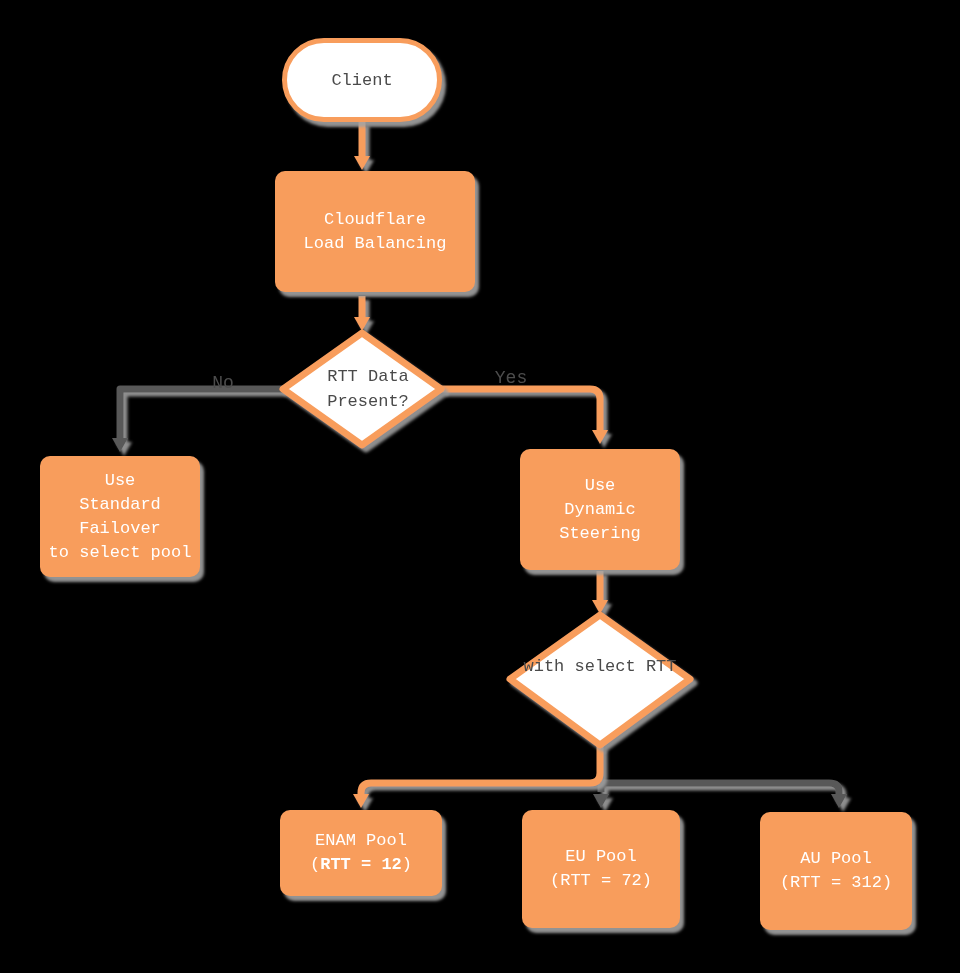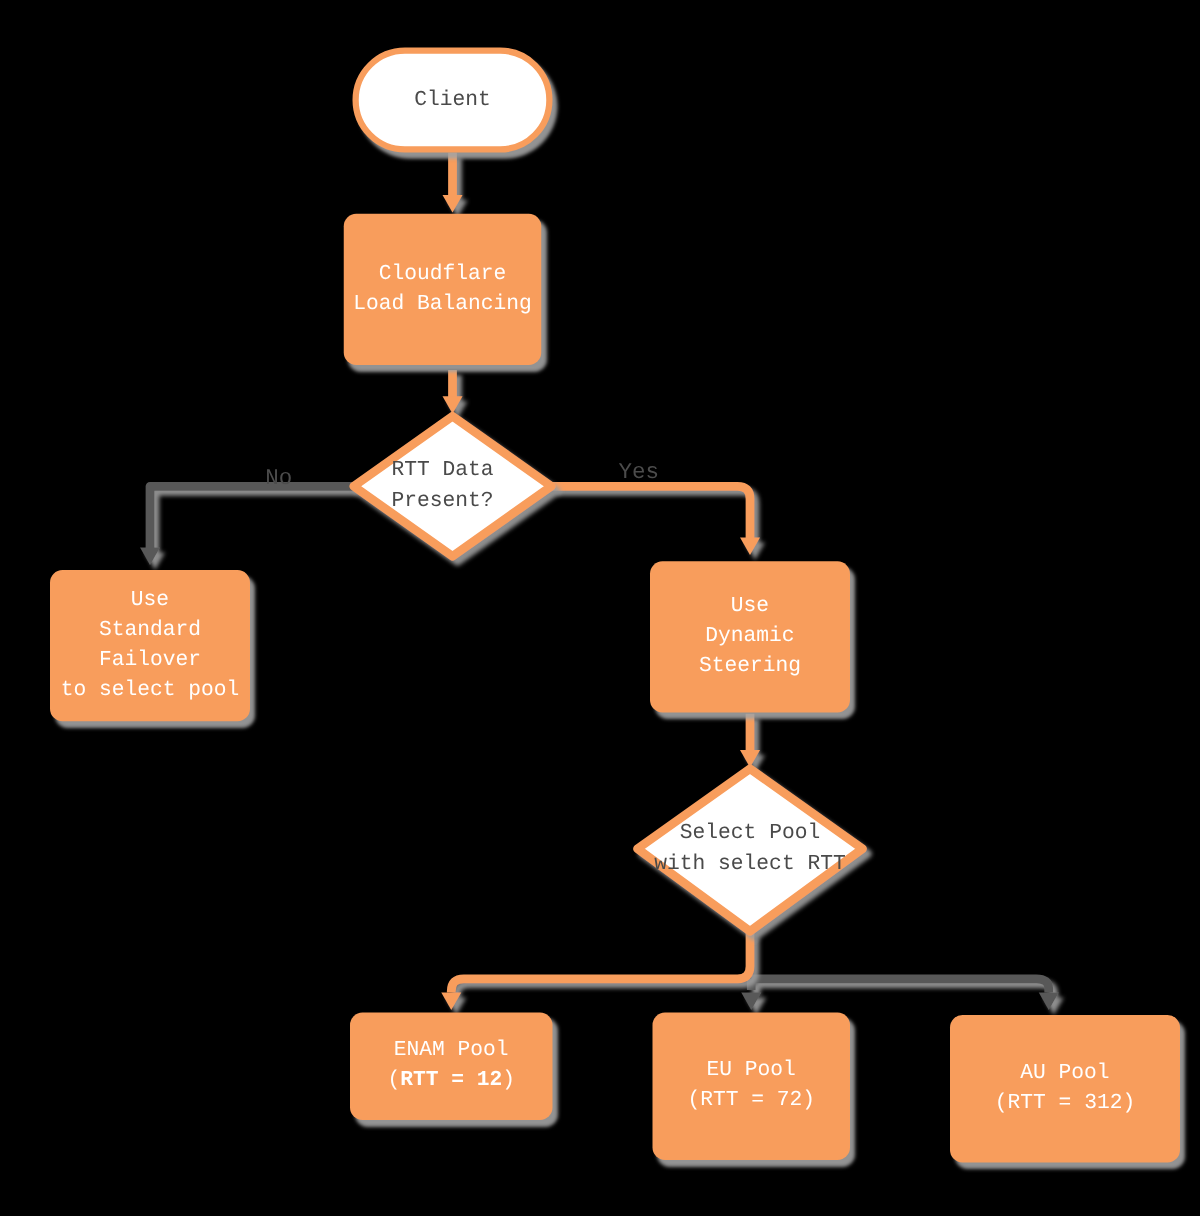--- a/index.html
+++ b/index.html
@@ -30,32 +30,32 @@
   }
   .box{
     background:var(--orange);border-radius:10px;color:var(--text-white);
     font-size:17px;line-height:24px;
   }
   .stadium{
     background:#ffffff;border:5px solid var(--orange);border-radius:44px;
     color:var(--text-dark);font-size:17px;
   }
   .node-client{left:282px;top:38px;width:160px;height:84px;}
-  .node-lb{left:275px;top:171px;width:158px;height:121px;}
+  .node-lb{left:275px;top:171px;width:200px;height:121px;}
   .node-failover{left:40px;top:456px;width:160px;height:121px;}
   .node-dyn{left:520px;top:449px;width:160px;height:121px;}
   .node-enam{left:280px;top:810px;width:162px;height:86px;}
   .node-eu{left:522px;top:810px;width:158px;height:118px;}
-  .node-au{left:760px;top:812px;width:184px;height:118px;}
+  .node-au{left:760px;top:812px;width:152px;height:118px;}
 
   .diamond-label{
     position:absolute;color:var(--text-dark);text-align:center;
     font-size:17px;line-height:25px;
   }
-  .dl-rtt{left:284px;top:364px;width:140px;}
+  .dl-rtt{left:298px;top:364px;width:140px;}
   .dl-select{left:505px;top:654px;width:190px;}
 
   .edge-label{
     position:absolute;color:#4c4c4c;font-size:18px;text-align:center;
   }
   .el-no{left:200px;top:373px;width:46px;}
   .el-yes{left:487px;top:368px;width:48px;}
 
   .rtt-bold{font-weight:bold;margin-top:32px;}
 </style>
@@ -121,21 +121,20 @@
     <div>Standard Failover</div>
     <div>to select pool</div>
   </div>
 
   <div class="node box node-dyn">
     <div>Use</div>
     <div>Dynamic Steering</div>
   </div>
 
   <div class="diamond-label dl-select">
-    <div>Select Pool</div>
     <div>with select RTT</div>
   </div>
 
   <div class="node box node-enam">
     <div>ENAM Pool</div>
     <div>
       <span>(</span><span class="rtt-bold">RTT = 12</span><span>)</span>
     </div>
   </div>
 

